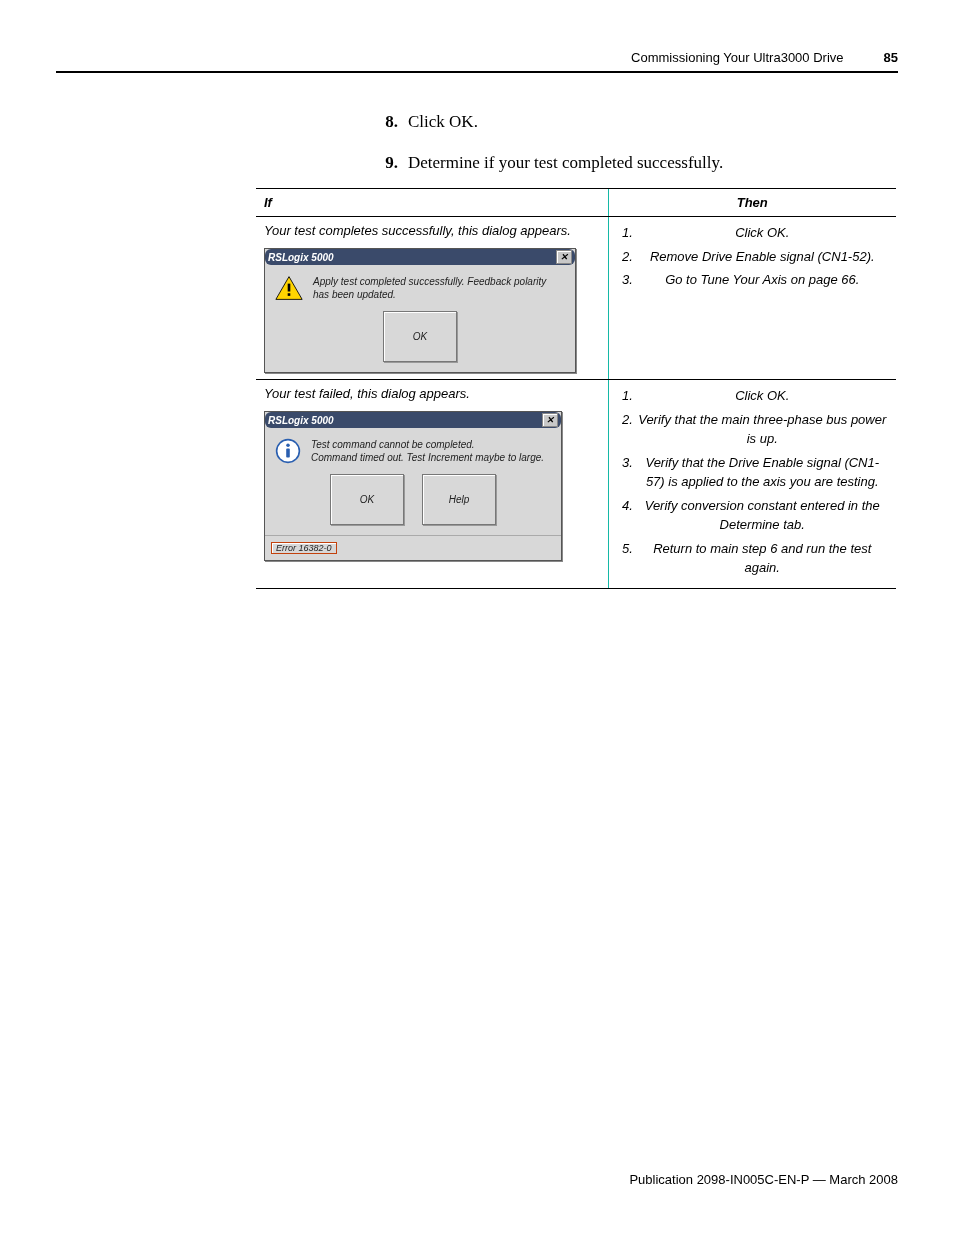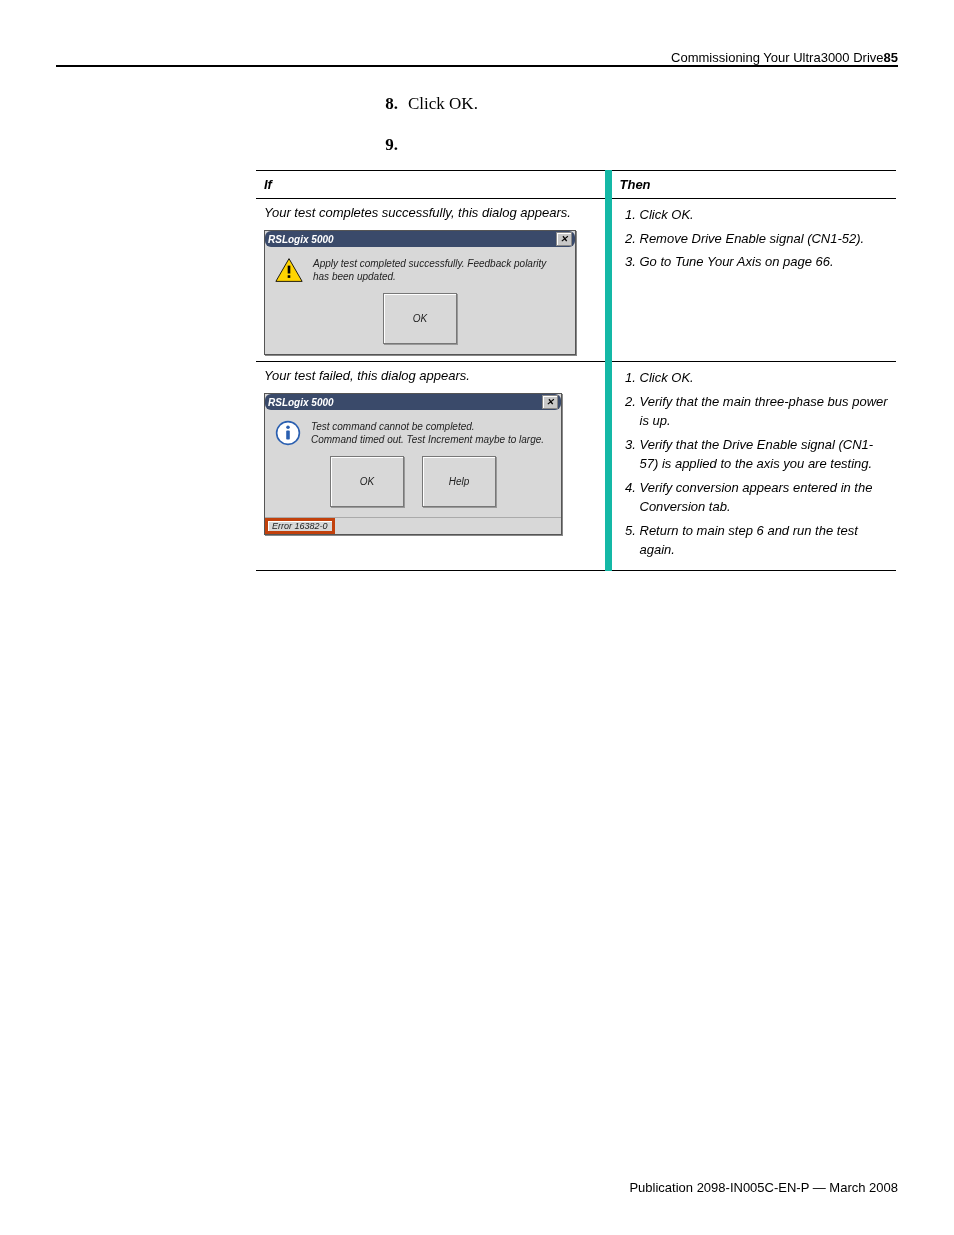--- a/index.html
+++ b/index.html
@@ -15,23 +15,25 @@
   .page {
     padding: 50px 56px 40px 56px;
     box-sizing: border-box;
     height: 100%;
     position: relative;
   }
   .running-head {
     display: flex;
     justify-content: flex-end;
     align-items: baseline;
+    gap: 40px;
     font-size: 13px;
     border-bottom: 2px solid #000;
-    margin-bottom: 22px;
+    padding-bottom: 6px;
+    margin-bottom: 34px;
   }
   .running-head .page-num {
     font-weight: bold;
   }
   .steps {
     margin-left: 320px;
     font-family: Garamond, "Times New Roman", serif;
     font-size: 17px;
     line-height: 1.8;
   }
@@ -57,21 +59,22 @@
     border-left: none;
     border-right: none;
     padding: 6px 8px;
     vertical-align: top;
     text-align: left;
   }
   table.ifthen th {
     font-weight: bold;
   }
   table.ifthen td + td, table.ifthen th + th {
-    border-left: 7px solid #14b8a6;
+    border-left: 1px solid #14b8a6;
+    text-align: center;
   }
   .col-if { width: 55%; }
   .col-then { width: 45%; }
   ol.then-list {
     margin: 0 0 0 4px;
     padding-left: 16px;
     line-height: 1.5;
   }
   ol.then-list li { margin-bottom: 4px; }
   .dialog {
@@ -139,49 +142,50 @@
     border: 1px solid #777;
     box-shadow: inset 1px 1px 0 #fff, 1px 1px 0 #999;
     text-align:center;
   }
   .dialog .status {
     border-top: 1px solid #aaa;
     background: #d8d8d8;
   }
   .dialog .status span{
     display:inline-block;
-    border:3px solid #c2410c;
+    border:1px solid #c2410c;
     box-shadow: inset 1px 1px 0 #fff;
     padding: 0 4px;
     font-size: 9px;
-    margin:0;
+    margin:6px;
   }
   .footer {
     position: absolute;
-    bottom: 40px;
+    bottom: 48px;
     right: 56px;
     font-size: 13px;
   }
 </style>
 </head>
 <body>
 
 <div class="page">
   <div class="running-head">
     <span>Commissioning Your Ultra3000 Drive</span>
     <span class="page-num">85</span>
   </div>
 
   <div class="steps">
     <div class="step">
       <span class="num">8.</span>
       <span>Click OK.</span>
     </div>
     <div class="step">
       <span class="num">9.</span>
+      <span>Determine if your test completed successfully.</span>
     </div>
   </div>
 
   <div class="table-wrap">
     <table class="ifthen">
       <colgroup>
           <col class="col-if">
           <col class="col-then">
         </colgroup>
       <thead>
@@ -250,21 +254,21 @@
               <div class="status">
                 <span>Error 16382-0</span>
               </div>
             </div>
           </td>
           <td>
             <ol class="then-list">
               <li>Click OK.</li>
               <li>Verify that the main three-phase bus power is up.</li>
               <li>Verify that the Drive Enable signal (CN1-57) is applied to the axis you are testing.</li>
-              <li>Verify conversion appears entered in the Conversion tab.</li>
+              <li>Verify conversion constant entered in the Determine tab.</li>
               <li>Return to main step 6 and run the test again.</li>
             </ol>
           </td>
         </tr>
       </tbody>
     </table>
   </div>
 
   <div class="footer">Publication 2098-IN005C-EN-P — March 2008</div>
 </div>

